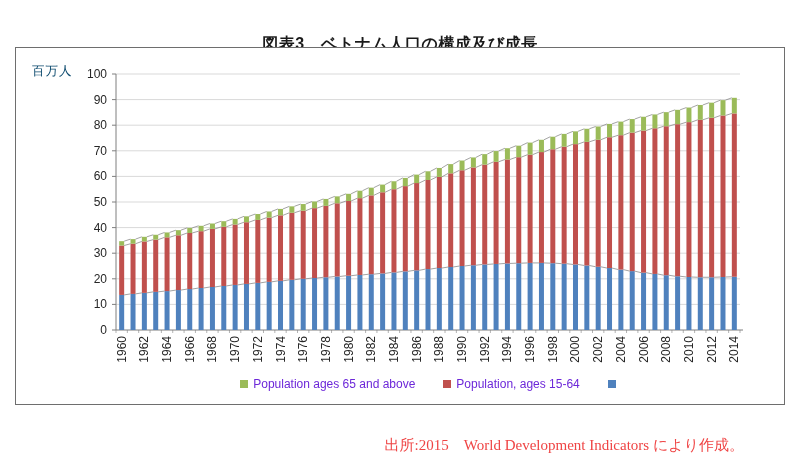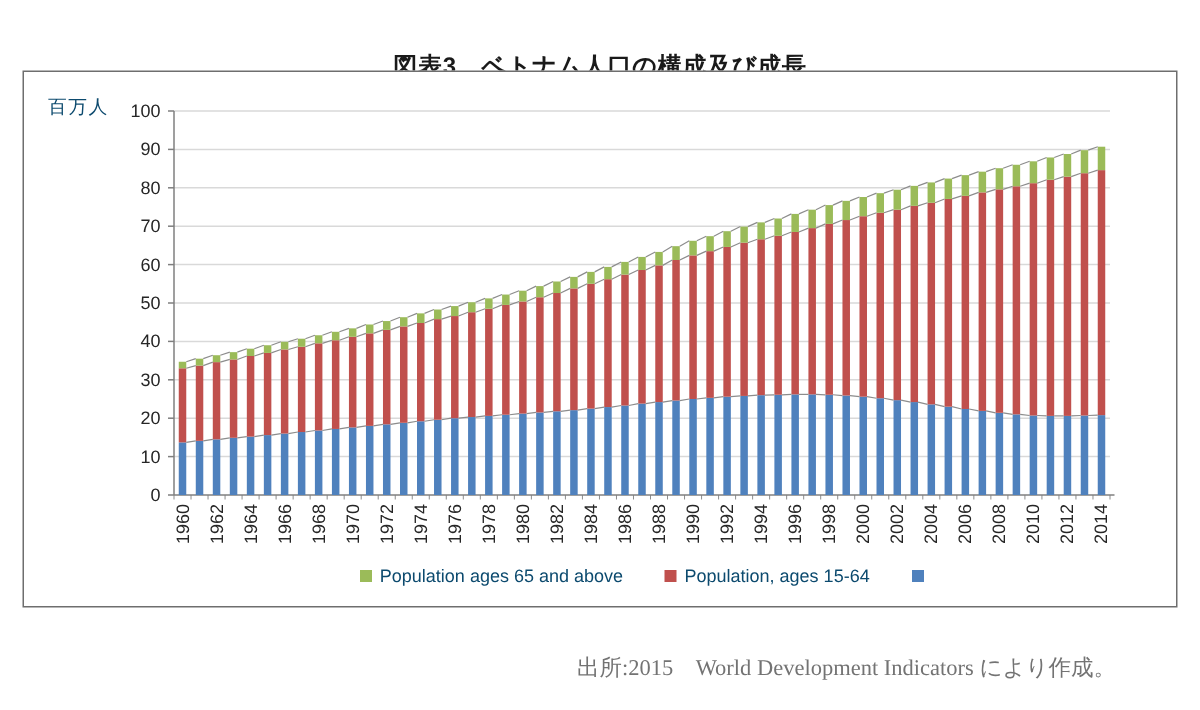--- a/index.html
+++ b/index.html
@@ -16,27 +16,27 @@
     border:1px solid #6e6e6e;background:#ffffff;box-sizing:content-box;
   }
   .unit-label{
     position:absolute;left:16px;top:15px;font-size:12.5px;color:#0c4a6e;
     letter-spacing:1px;font-weight:normal;
   }
   #chart-svg{position:absolute;left:0;top:0;}
   .legend{
     position:absolute;left:100px;top:327px;width:624px;height:18px;
     display:flex;justify-content:center;align-items:center;gap:28px;
-    font-size:12px;color:#0c4a6e;white-space:nowrap;
+    font-size:12px;color:#6d28d9;white-space:nowrap;
   }
   .legend-item{display:flex;align-items:center;gap:5px;}
   .legend-swatch{width:8px;height:8px;display:inline-block;flex:0 0 auto;}
   .source-note{
     position:absolute;top:436px;right:56px;
-    font-family:"Liberation Serif", serif;font-size:15px;color:#737373;
+    font-family:"Liberation Serif", serif;font-size:15px;color:#ef4444;
   }
 </style>
 </head>
 <body>
 
 <div class="page-title">図表3　ベトナム人口の構成及び成長</div>
 
 <div class="chart-frame">
   <div class="unit-label">百万人</div>
 

